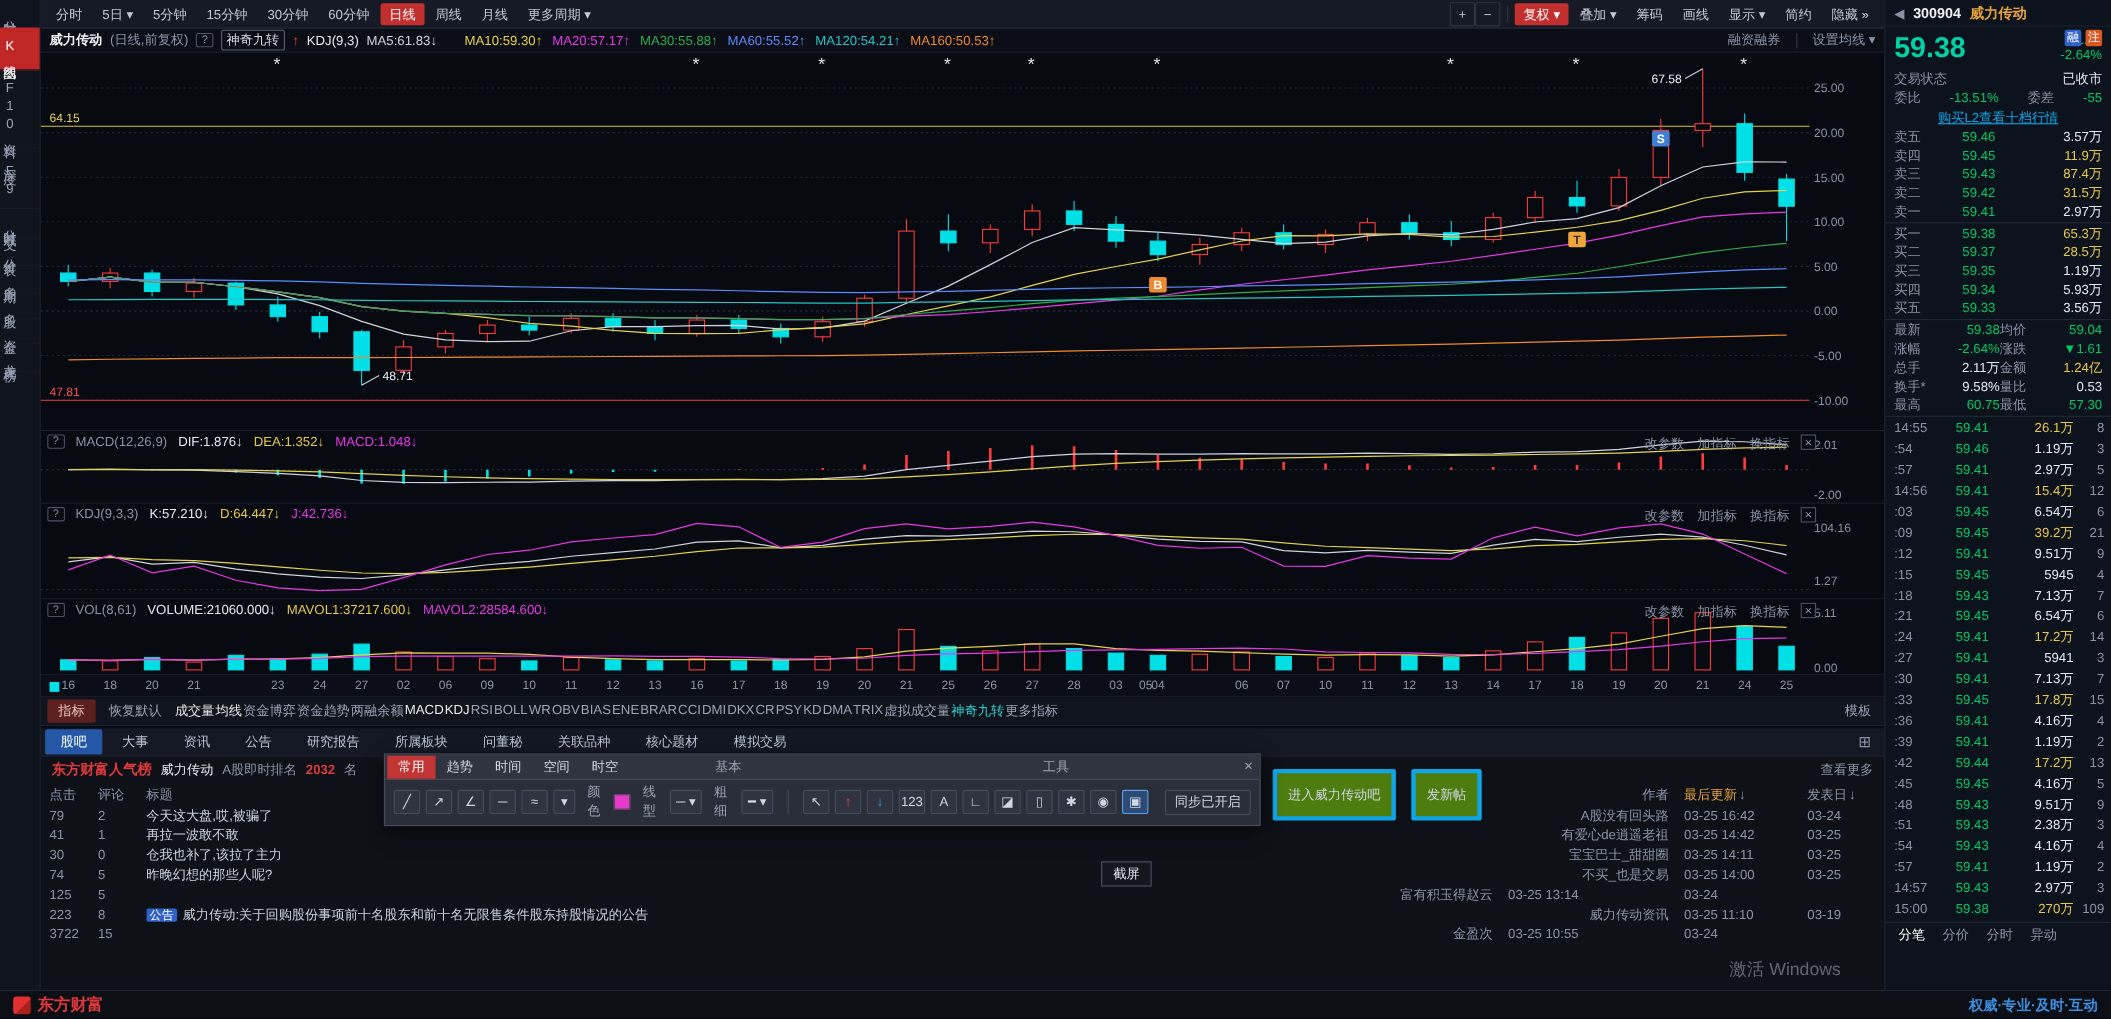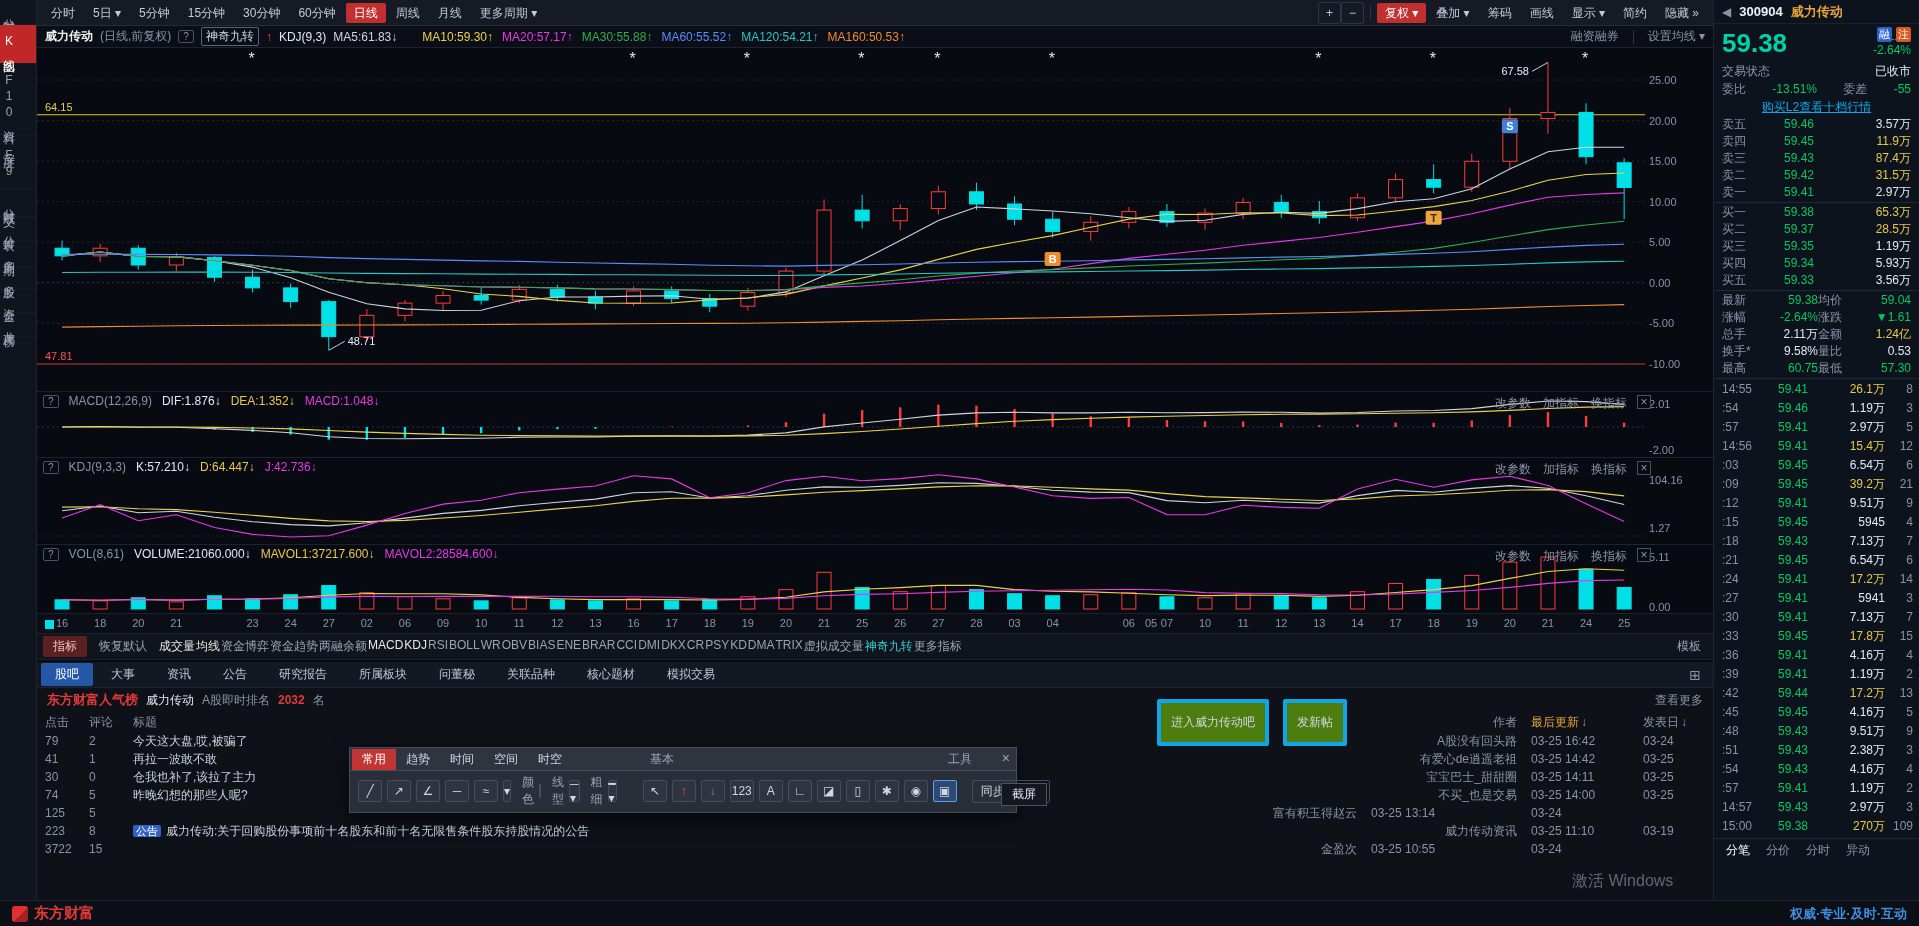--- a/index.html
+++ b/index.html
@@ -82,21 +82,21 @@
   #forum-rows{padding:0 8px}
   .f-row{display:grid;grid-template-columns:44px 44px 1fr 160px 112px 62px;height:18px;line-height:18px;cursor:pointer}
   .f-clicks,.f-comments{color:#8a93a6}
   .f-title{color:#c9d1de;overflow:hidden;text-overflow:ellipsis;white-space:nowrap}
   .f-author{color:#8a93a6;text-align:right;padding-right:14px;overflow:hidden;white-space:nowrap}
   .f-updated,.f-posted{color:#8a93a6}
   .f-badge{background:#2e62c8;color:#fff;font-style:normal;font-size:11px;padding:0 3px;border-radius:2px;margin-right:5px}
   .f-imgicon{color:#2bb3a3;font-style:normal;margin-right:5px}
 
   
-  #draw-toolbar{position:absolute;left:312px;top:721px;width:668px;height:66px;background:#2a2e38;border:1px solid #454c5c;box-shadow:0 5px 16px rgba(0,0,0,.65);z-index:10}
+  #draw-toolbar{position:absolute;left:312px;top:659px;width:797px;height:66px;background:#2a2e38;border:1px solid #454c5c;box-shadow:0 5px 16px rgba(0,0,0,.65);z-index:10}
   .dt-top{position:relative;height:23px;background:#30343f;border-bottom:1px solid #454c5c;display:flex;align-items:center;padding:0 2px}
   .dt-tab{padding:2px 10px;color:#cfd6e4;cursor:pointer}
   .dt-tab-active{background:#c23535;color:#fff}
   .dt-sec{position:absolute;color:#9aa3b5}
   .dt-sec-basic{left:300px}
   .dt-sec-tools{left:598px}
   .dt-close{position:absolute;right:6px;top:2px;color:#9aa3b5;cursor:pointer;font-size:14px}
   .dt-row{display:flex;align-items:center;padding:0 8px;height:40px;gap:5px}
   .dt-ic{width:24px;height:22px;border:1px solid #454c5c;background:#2f3440;display:inline-flex;align-items:center;justify-content:center;color:#cfd6e4;border-radius:2px;cursor:pointer;font-size:12px}
   .dt-wide{width:36px}
@@ -524,21 +524,21 @@
       <span class="date-label" style="left: 672.75px;">18</span>
       <span class="date-label" style="left: 710.85px;">19</span>
       <span class="date-label" style="left: 748.95px;">20</span>
       <span class="date-label" style="left: 787.05px;">21</span>
       <span class="date-label" style="left: 825.15px;">25</span>
       <span class="date-label" style="left: 863.25px;">26</span>
       <span class="date-label" style="left: 901.35px;">27</span>
       <span class="date-label" style="left: 939.45px;">28</span>
       <span class="date-label" style="left: 977.55px;">03</span>
       <span class="date-label" style="left: 1015.65px;">04</span>
-      <span class="date-label" style="left: 1114px;">05</span>
+      <span class="date-label" style="left: 996px; padding-left: 17px;">05</span>
       <span class="date-label" style="left: 1091.85px;">06</span>
       <span class="date-label" style="left: 1129.95px;">07</span>
       <span class="date-label" style="left: 1168.05px;">10</span>
       <span class="date-label" style="left: 1206.15px;">11</span>
       <span class="date-label" style="left: 1244.25px;">12</span>
       <span class="date-label" style="left: 1282.35px;">13</span>
       <span class="date-label" style="left: 1320.45px;">14</span>
       <span class="date-label" style="left: 1358.55px;">17</span>
       <span class="date-label" style="left: 1396.65px;">18</span>
       <span class="date-label" style="left: 1434.75px;">19</span>

